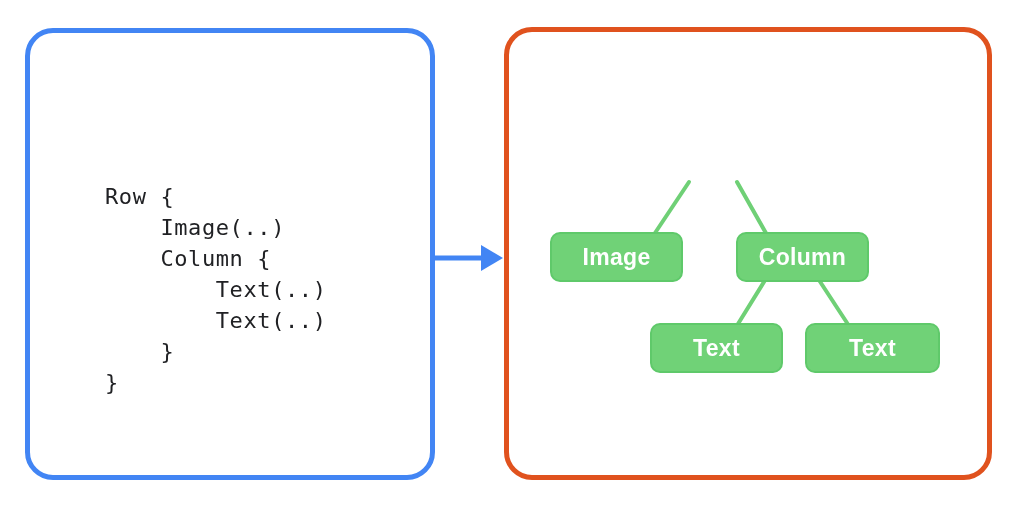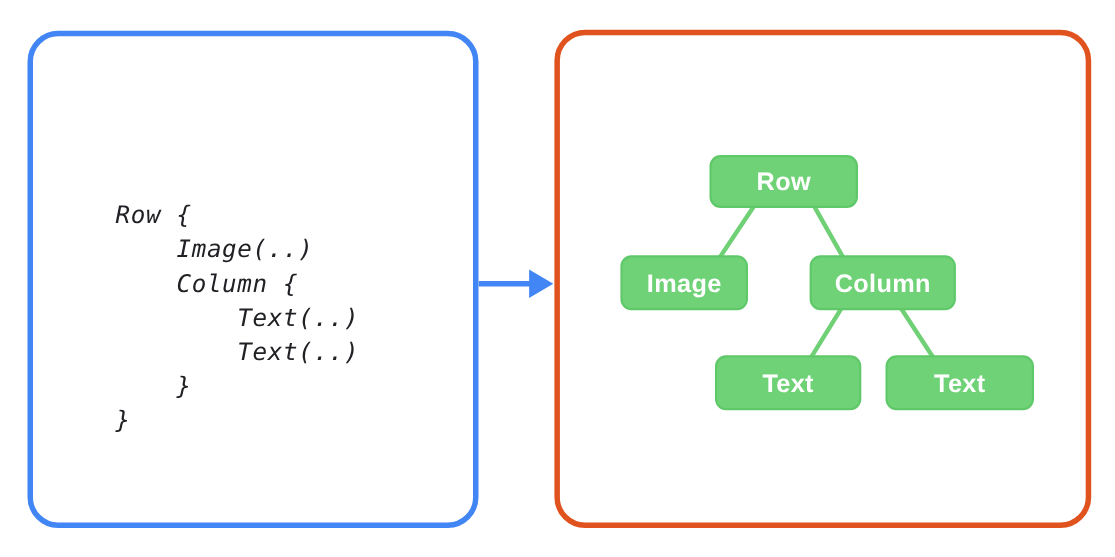--- a/index.html
+++ b/index.html
@@ -23,21 +23,20 @@
   }
   .panel{
     position:absolute;
     box-sizing:border-box;
     background:var(--bg);
     border-radius:28px;
   }
   .code-panel{
     left:25px;top:28px;width:410px;height:452px;
     border:5px solid var(--panel-blue);
-    font-style:italic;
   }
   .tree-panel{
     left:504px;top:27px;width:488px;height:453px;
     border:5px solid var(--panel-orange);
   }
   .code-block{
     position:absolute;
     left:75px;top:148px;
     margin:0;
     font-family:"DejaVu Sans Mono", monospace;
@@ -64,21 +63,21 @@
     position:absolute;
     box-sizing:border-box;
     background:var(--node-green);
     border:2px solid var(--node-green-border);
     border-radius:10px;
     display:flex;align-items:center;justify-content:center;
     color:var(--node-text);
     font-size:23px;font-weight:bold;letter-spacing:0.3px;
   }
   .node-row   {left:136px;top:109px;width:135px;height:48px;}
-  .node-image {left:55px; top:200px;width:116px;height:50px;}
+  .node-image {left:41px; top:200px;width:133px;height:50px;}
   .node-column{left:215px;top:200px;width:133px;height:50px;margin-left:12px;}
   .node-text-1{left:141px;top:291px;width:133px;height:50px;}
   .node-text-2{left:296px;top:291px;width:135px;height:50px;}
 </style>
 </head>
 <body>
 
 <div class="canvas">
 
   <div class="panel code-panel">
@@ -98,23 +97,20 @@
 
   <div class="panel tree-panel">
 
     <svg class="tree-edges" viewBox="0 0 478 443">
       <line x1="180" y1="150" x2="140" y2="210"></line>
       <line x1="228" y1="150" x2="262" y2="210"></line>
       <line x1="258" y1="245" x2="224" y2="300"></line>
       <line x1="308" y1="245" x2="344" y2="300"></line>
     </svg>
 
-    <div class="tree-node node-row">
-      <span>Row</span>
-    </div>
 
     <div class="tree-node node-image">
       <span>Image</span>
     </div>
 
     <div class="tree-node node-column">
       <span>Column</span>
     </div>
 
     <div class="tree-node node-text-1">

